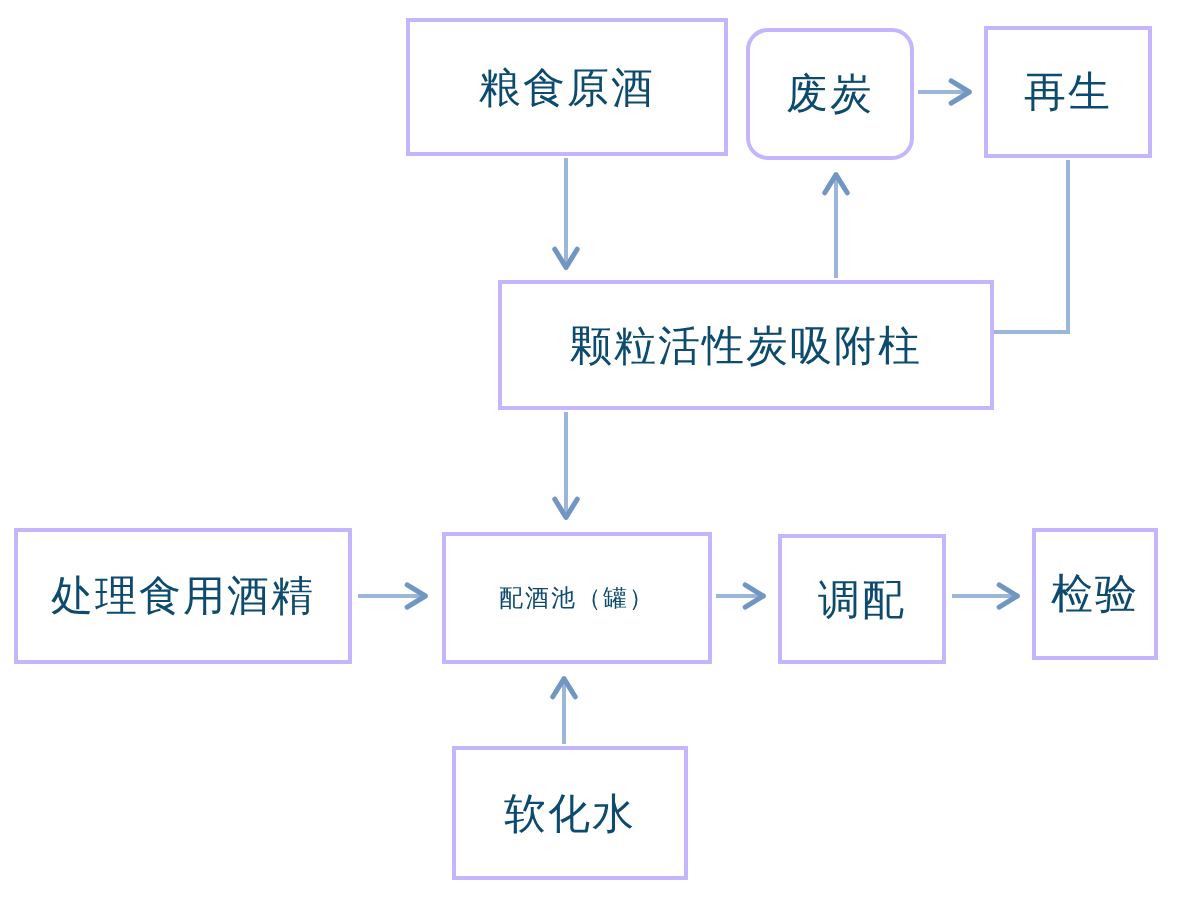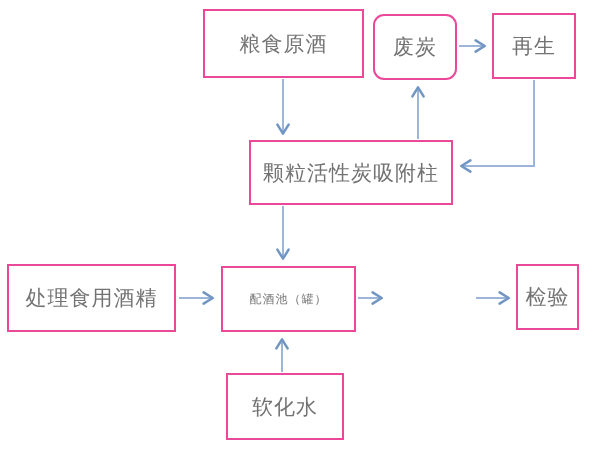--- a/index.html
+++ b/index.html
@@ -12,36 +12,36 @@
     position: relative;
     width: 600px;
     height: 450px;
     background: #ffffff;
     overflow: hidden;
   }
   .node {
     position: absolute;
     box-sizing: border-box;
     background: #ffffff;
-    border: 2px solid #ec4899;
-    color: #737373;
+    border: 2px solid #c4b5fd;
+    color: #0c4a6e;
     display: flex;
     align-items: center;
     justify-content: center;
     text-align: center;
     font-size: 21px;
     letter-spacing: 1px;
     white-space: nowrap;
     z-index: 2;
   }
   
   .n-grain   { left: 203px; top: 9px;   width: 161px; height: 69px; }
   .n-waste   { left: 373px; top: 14px;  width: 84px;  height: 66px; border-radius: 11px; }
   .n-regen   { left: 492px; top: 13px;  width: 84px;  height: 66px; }
-  .n-column  { left: 249px; top: 140px; width: 204px; height: 65px; }
+  .n-column  { left: 249px; top: 140px; width: 248px; height: 65px; }
   .n-alcohol { left: 7px;   top: 264px; width: 169px; height: 68px; }
   .n-tank    { left: 221px; top: 266px; width: 135px; height: 66px; font-size: 12px; }
   .n-blend   { left: 389px; top: 267px; width: 84px;  height: 65px; }
   .n-inspect { left: 516px; top: 264px; width: 63px;  height: 66px; }
   .n-water   { left: 226px; top: 373px; width: 118px; height: 67px; }
   .edge-layer {
     position: absolute;
     left: 0; top: 0;
     width: 600px;
     height: 450px;
@@ -81,18 +81,19 @@
   <div class="node n-waste">废炭</div>
 
   <div class="node n-regen">再生</div>
 
   <div class="node n-column">颗粒活性炭吸附柱</div>
 
   <div class="node n-alcohol">处理食用酒精</div>
 
   <div class="node n-tank">配酒池（罐）</div>
 
+  <div class="node n-blend">调配</div>
 
   <div class="node n-inspect">检验</div>
 
   <div class="node n-water">软化水</div>
 
 </div>
 
 </body></html>

